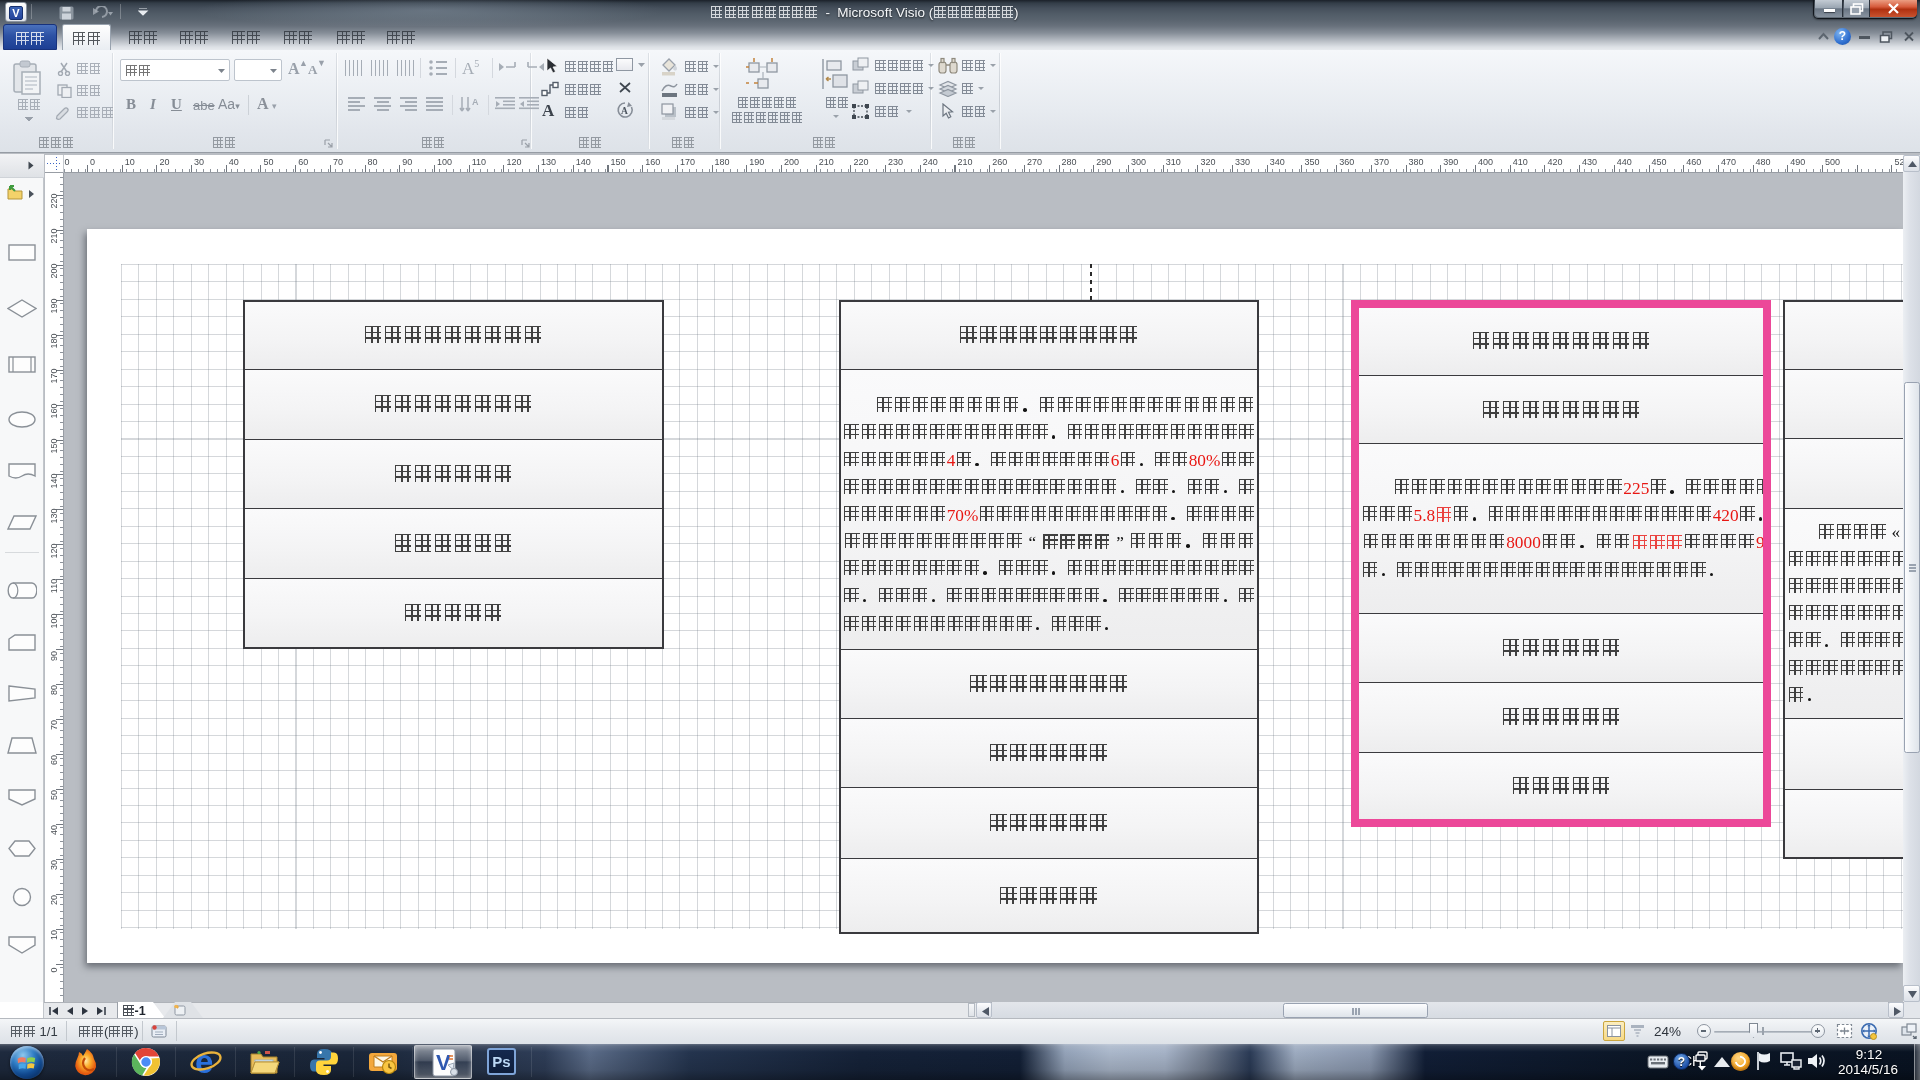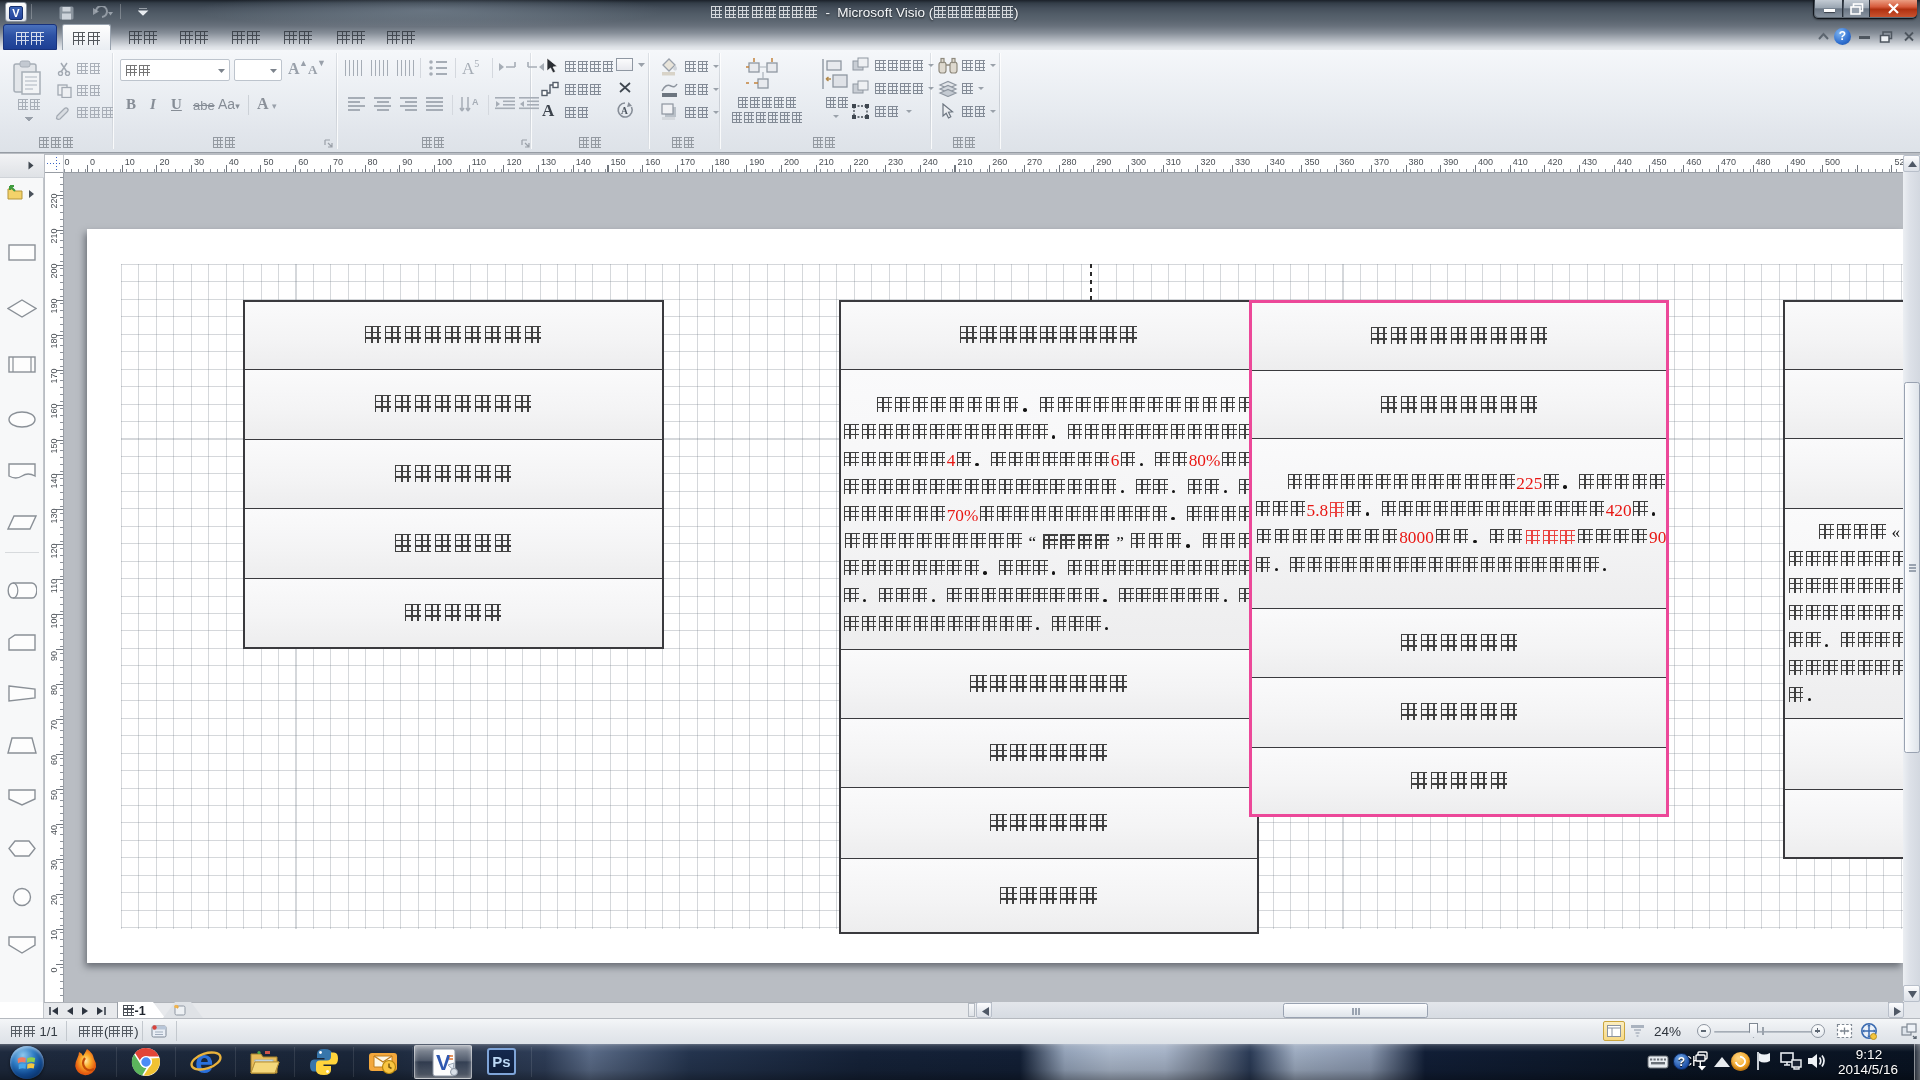--- a/index.html
+++ b/index.html
@@ -741,21 +741,21 @@
         <div style="position:relative;width:100%;height:69.6px;border-top:1.5px solid #3a3a3e;background:linear-gradient(180deg,#fafafb 0%,#f4f4f5 55%,#ededee 100%);overflow:hidden">
           <div class="ab ser" style="left:0;top:50%;width:100%;margin-top:-12px;text-align:center;font-size:20px;line-height:24px;color:#141414"><i class="c"></i><i class="c"></i><i class="c"></i><i class="c"></i><i class="c"></i><i class="c"></i></div>
         </div>
         <div style="position:relative;width:100%;height:71.1px;border-top:1.5px solid #3a3a3e;background:linear-gradient(180deg,#fafafb 0%,#f4f4f5 55%,#ededee 100%);overflow:hidden">
           <div class="ab ser" style="left:0;top:50%;width:100%;margin-top:-12px;text-align:center;font-size:20px;line-height:24px;color:#141414"><i class="c"></i><i class="c"></i><i class="c"></i><i class="c"></i><i class="c"></i><i class="c"></i></div>
         </div>
         <div style="position:relative;width:100%;height:73.7px;border-top:1.5px solid #3a3a3e;background:linear-gradient(180deg,#fafafb 0%,#f4f4f5 55%,#ededee 100%);overflow:hidden">
           <div class="ab ser" style="left:0;top:50%;width:100%;margin-top:-12px;text-align:center;font-size:20px;line-height:24px;color:#141414"><i class="c"></i><i class="c"></i><i class="c"></i><i class="c"></i><i class="c"></i></div>
         </div>
       </div>
-<div class="ab" style="left:1184px;top:126.5px;width:420px;border:3px solid #ec4899">
+<div class="ab" style="left:1286px;top:126.5px;width:420px;border:8px solid #ec4899">
         <div style="position:relative;width:100%;height:67.5px;background:linear-gradient(180deg,#fafafb 0%,#f4f4f5 55%,#ededee 100%);overflow:hidden">
           <div class="ab ser" style="left:0;top:50%;width:100%;margin-top:-12px;text-align:center;font-size:20px;line-height:24px;color:#141414"><i class="c"></i><i class="c"></i><i class="c"></i><i class="c"></i><i class="c"></i><i class="c"></i><i class="c"></i><i class="c"></i><i class="c"></i></div>
         </div>
         <div style="position:relative;width:100%;height:68px;border-top:1.5px solid #3a3a3e;background:linear-gradient(180deg,#fafafb 0%,#f4f4f5 55%,#ededee 100%);overflow:hidden">
           <div class="ab ser" style="left:0;top:50%;width:100%;margin-top:-12px;text-align:center;font-size:20px;line-height:24px;color:#141414"><i class="c"></i><i class="c"></i><i class="c"></i><i class="c"></i><i class="c"></i><i class="c"></i><i class="c"></i><i class="c"></i></div>
         </div>
         <div style="position:relative;width:100%;height:170px;border-top:1.5px solid #3a3a3e;background:linear-gradient(180deg,#fafafb 0%,#f4f4f5 55%,#ededee 100%);overflow:hidden">
           <div class="ab ser jl" style="left:2.5px;top:31.0px;width:412px;font-size:17.3px;line-height:27.2px;color:#141414">
             <i class="s"></i>
             <i class="s"></i>

